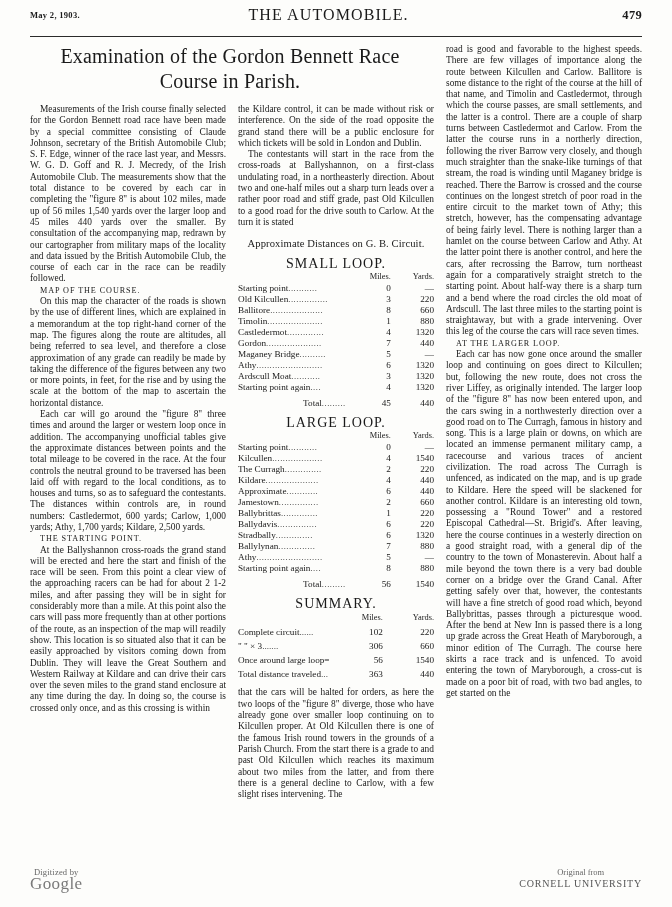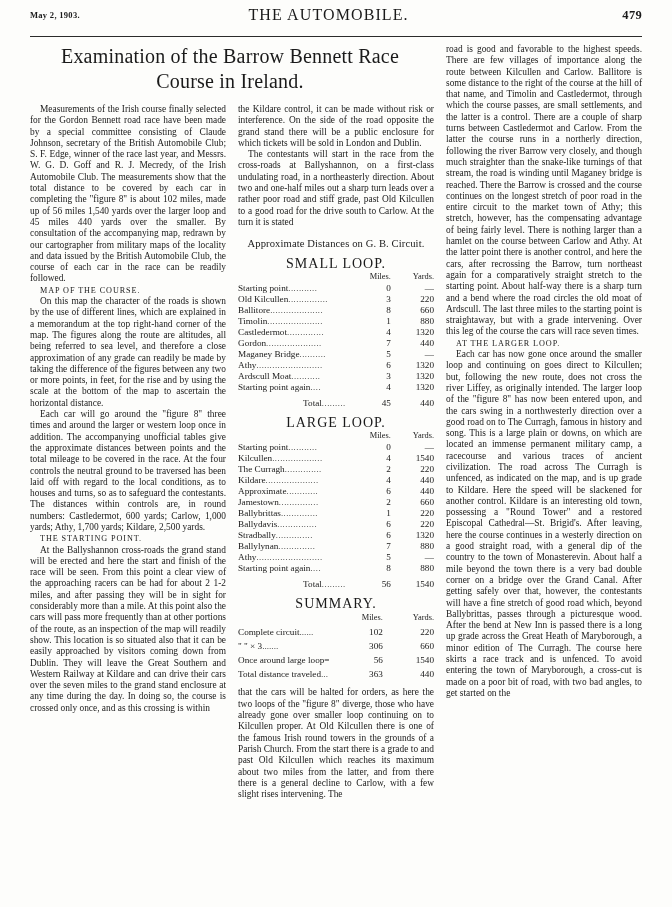--- a/index.html
+++ b/index.html
@@ -182,21 +182,21 @@
 
 <div class="page">
 
   <div class="running-head">
     <span class="rh-date">May 2, 1903.</span>
     <span class="rh-title">THE AUTOMOBILE.</span>
     <span class="rh-page">479</span>
   </div>
   <div class="rule-top"></div>
 
-  <div class="doc-title">Examination of the Barrow Bennett Race Course in Ireland.</div>
+  <div class="doc-title">Examination of the Gordon Bennett Race Course in Parish.</div>
 
   <div class="col" id="col1">
     <p>Measurements of the Irish course finally selected for the Gordon Bennett road race have been made by a special committee consisting of Claude Johnson, secretary of the British Automobile Club; S. F. Edge, winner of the race last year, and Messrs. W. G. D. Goff and R. J. Mecredy, of the Irish Automobile Club. The measurements show that the total distance to be covered by each car in completing the "figure 8" is about 102 miles, made up of 56 miles 1,540 yards over the larger loop and 45 miles 440 yards over the smaller. By consultation of the accompanying map, redrawn by our cartographer from military maps of the locality and data issued by the British Automobile Club, the course of each car in the race can be readily followed.</p>
     <p class="sec-head">MAP OF THE COURSE.</p>
     <p>On this map the character of the roads is shown by the use of different lines, which are explained in a memorandum at the top right-hand corner of the map. The figures along the route are altitudes, all being referred to sea level, and therefore a close approximation of any grade can readily be made by taking the difference of the figures between any two or more points, in feet, for the rise and by using the scale at the bottom of the map to ascertain the horizontal distance.</p>
     <p>Each car will go around the "figure 8" three times and around the larger or western loop once in addition. The accompanying unofficial tables give the approximate distances between points and the total mileage to be covered in the race. At the four controls the neutral ground to be traversed has been laid off with regard to the local conditions, as to houses and turns, so as to safeguard the contestants. The distances within controls are, in round numbers: Castledermot, 600 yards; Carlow, 1,000 yards; Athy, 1,700 yards; Kildare, 2,500 yards.</p>
     <p class="sec-head">THE STARTING POINT.</p>
     <p>At the Ballyshannon cross-roads the grand stand will be erected and here the start and finish of the race will be seen. From this point a clear view of the approaching racers can be had for about 2 1-2 miles, and after passing they will be in sight for considerably more than a mile. At this point also the cars will pass more frequently than at other portions of the route, as an inspection of the map will readily show. This location is so situated also that it can be easily approached by visitors coming down from Dublin. They will leave the Great Southern and Western Railway at Kildare and can drive their cars over the seven miles to the grand stand enclosure at any time during the day. In doing so, the course is crossed only once, and as this crossing is within</p>
   </div>
 
@@ -387,14 +387,24 @@
 
     <p class="noindent">that the cars will be halted for orders, as here the two loops of the "figure 8" diverge, those who have already gone over smaller loop continuing on to Kilcullen proper. At Old Kilcullen there is one of the famous Irish round towers in the grounds of a Parish Church. From the start there is a grade to and past Old Kilcullen which reaches its maximum about two miles from the latter, and from there there is a general decline to Carlow, with a few slight rises intervening. The</p>
   </div>
 
   <div class="col" id="col3">
     <p class="noindent">road is good and favorable to the highest speeds. There are few villages of importance along the route between Kilcullen and Carlow. Ballitore is some distance to the right of the course at the hill of that name, and Timolin and Castledermot, through which the course passes, are small settlements, and the latter is a control. There are a couple of sharp turns between Castledermot and Carlow. From the latter the course runs in a northerly direction, following the river Barrow very closely, and though much straighter than the snake-like turnings of that stream, the road is winding until Maganey bridge is reached. There the Barrow is crossed and the course continues on the longest stretch of poor road in the entire circuit to the market town of Athy; this stretch, however, has the compensating advantage of being fairly level. There is nothing larger than a hamlet on the course between Carlow and Athy. At the latter point there is another control, and here the cars, after recrossing the Barrow, turn northeast again for a comparatively straight stretch to the starting point. About half-way there is a sharp turn and a bend where the road circles the old moat of Ardscull. The last three miles to the starting point is straightaway, but with a grade intervening. Over this leg of the course the cars will race seven times.</p>
     <p class="sec-head">AT THE LARGER LOOP.</p>
     <p>Each car has now gone once around the smaller loop and continuing on goes direct to Kilcullen; but, following the new route, does not cross the river Liffey, as originally intended. The larger loop of the "figure 8" has now been entered upon, and the cars swing in a northwesterly direction over a good road on to The Curragh, famous in history and song. This is a large plain or downs, on which are located an immense permanent military camp, a racecourse and various traces of ancient civilization. The road across The Curragh is unfenced, as indicated on the map, and is up grade to Kildare. Here the speed will be slackened for another control. Kildare is an interesting old town, possessing a "Round Tower" and a restored Episcopal Cathedral—St. Brigid's. After leaving, here the course continues in a westerly direction on a good straight road, with a general dip of the country to the town of Monasterevin. About half a mile beyond the town there is a very bad double corner on a bridge over the Grand Canal. After getting safely over that, however, the contestants will have a fine stretch of good road which, beyond Ballybrittas, passes through a picturesque wood. After the bend at New Inn is passed there is a long up grade across the Great Heath of Maryborough, a minor edition of The Curragh. The course here skirts a race track and is unfenced. To avoid entering the town of Maryborough, a cross-cut is made on a poor bit of road, with two bad angles, to get started on the</p>
   </div>
 
+  <div class="footer">
+    <div class="fl">
+      <div class="digit">Digitized by</div>
+      <div class="goog">Google</div>
+    </div>
+    <div class="fr">
+      <div class="orig">Original from</div>
+      <div class="inst">CORNELL UNIVERSITY</div>
+    </div>
+  </div>
 
 </div>
 
 </body></html>

